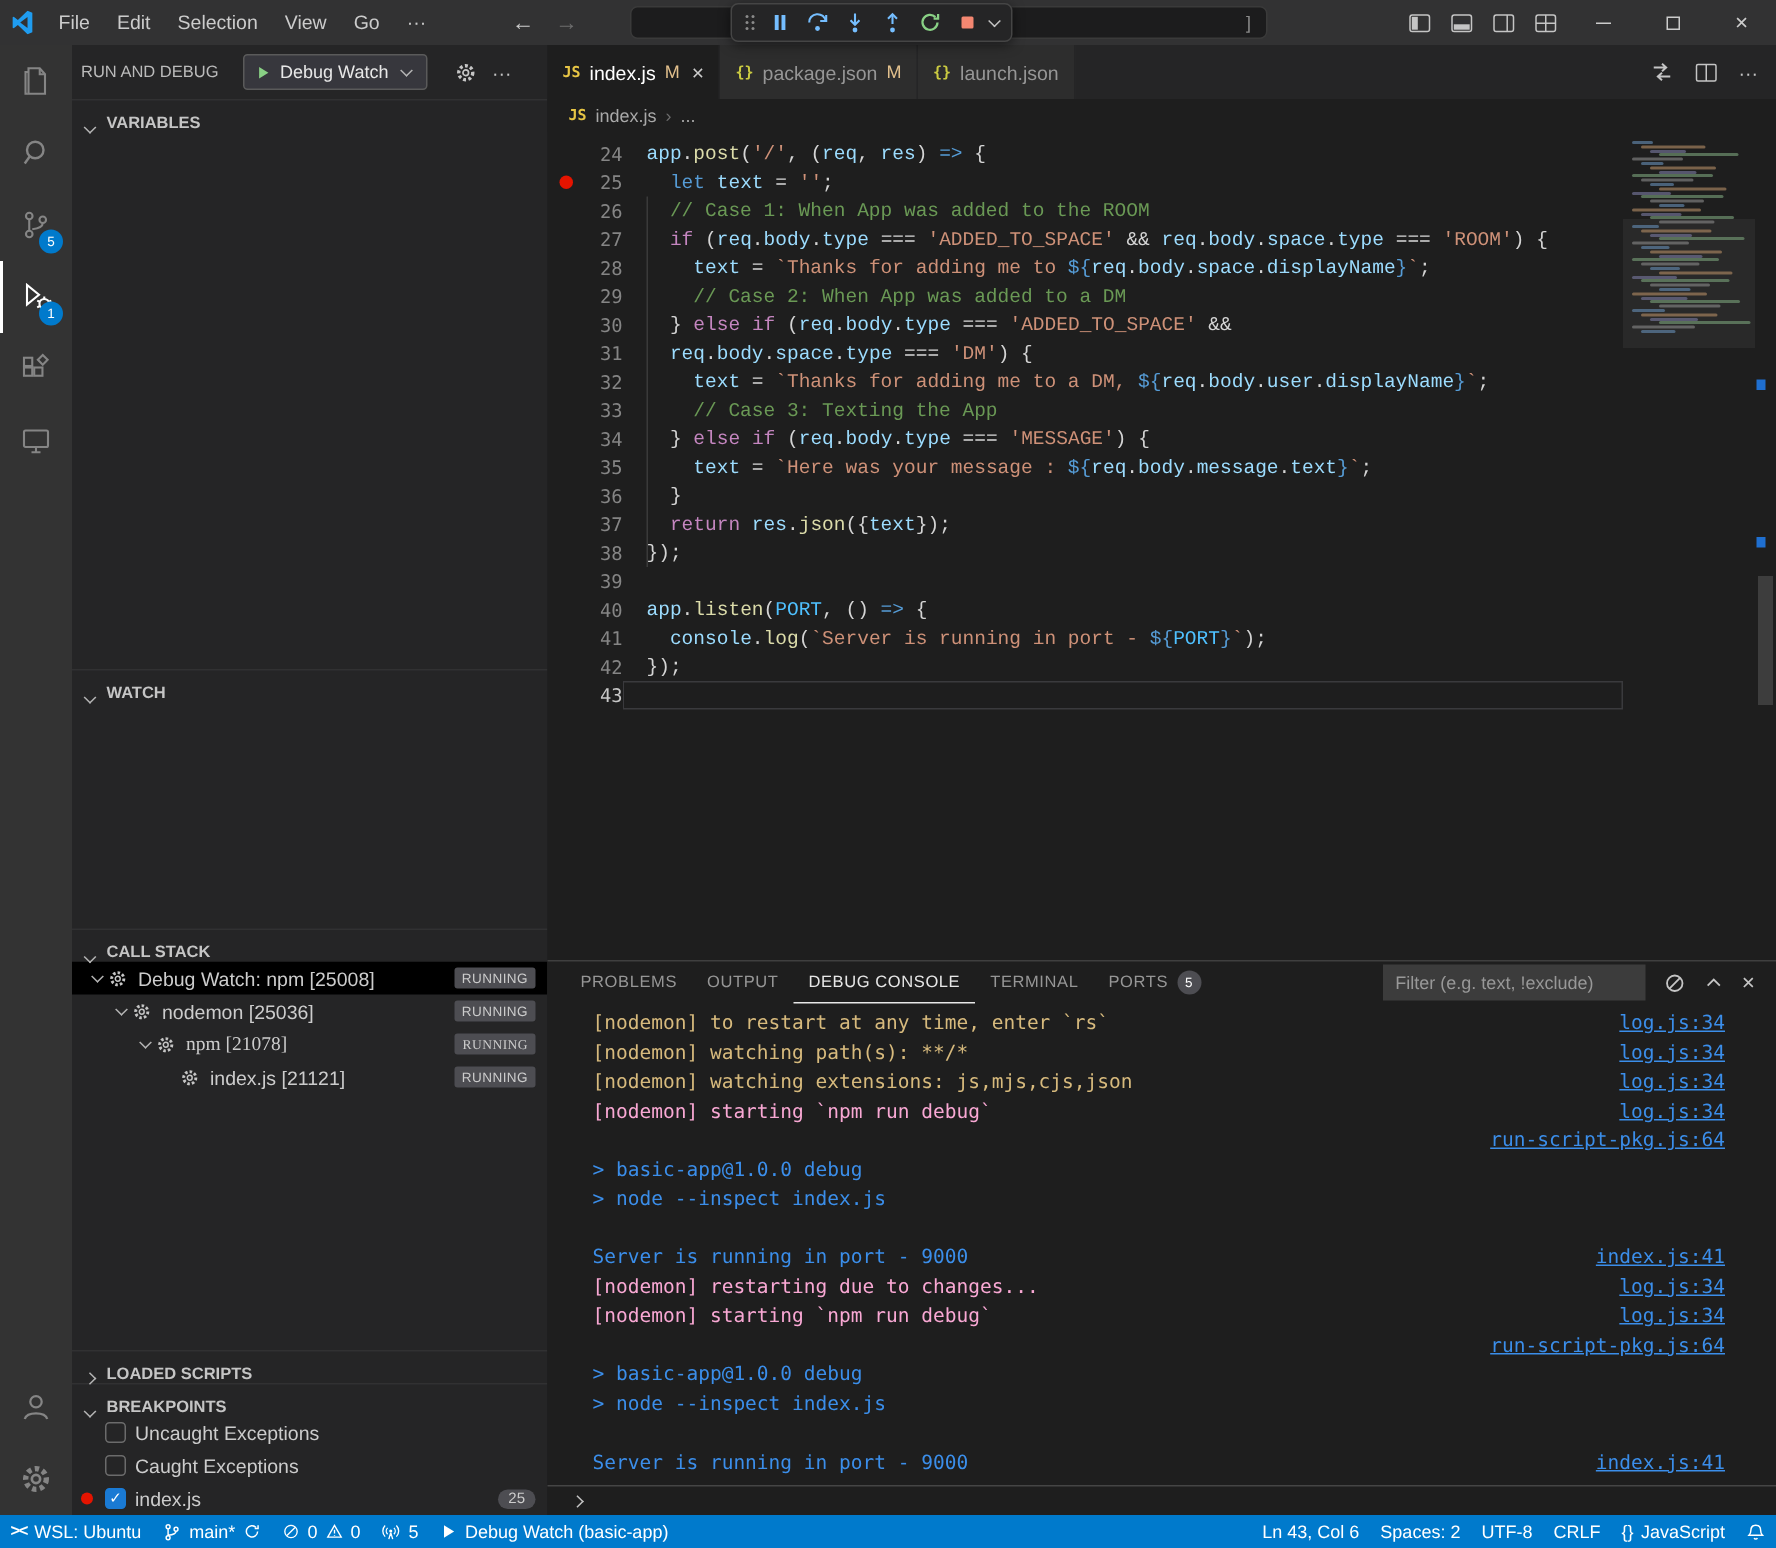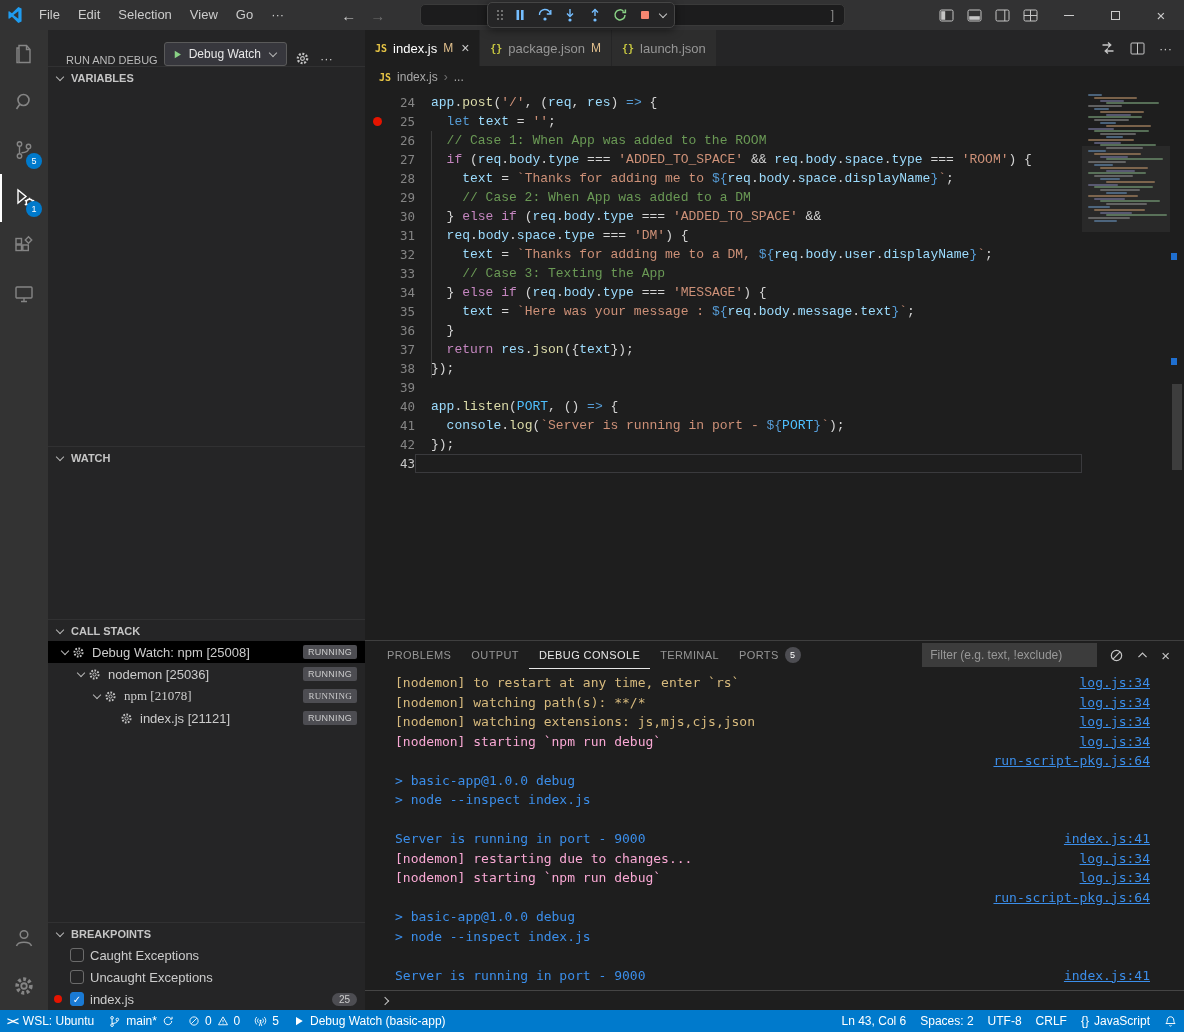--- a/index.html
+++ b/index.html
@@ -37,26 +37,26 @@
   
   .activitybar{width:48px;background:#333333;display:flex;flex-direction:column;align-items:center}
   .ab-item{width:48px;height:48px;position:relative;display:flex;align-items:center;justify-content:center;color:#858585}
   .ab-item.active{color:#ffffff;border-left:2px solid #ffffff}
   .ab-badge{position:absolute;bottom:5px;right:6px;background:#007acc;color:#fff;border-radius:9px;
     min-width:16px;height:16px;font-size:9px;display:flex;align-items:center;justify-content:center;padding:0 3px}
   .ab-spacer{flex:1}
 
   
   .sidebar{width:317px;background:#252526;display:flex;flex-direction:column;overflow:hidden}
-  .side-header{height:36px;display:flex;align-items:flex-end;padding:0 18px;gap:6px;flex:none}
+  .side-header{height:36px;display:flex;align-items:center;padding:0 6px;gap:16px;flex:none}
   .side-title{font-size:11px;color:#bbbbbb;white-space:nowrap}
   .launch-select{height:24px;background:#37373d;border:1px solid #5a5a5a;border-radius:3px;
     display:flex;align-items:center;padding:0 7px;gap:6px;font-size:12px;color:#e8e8e8}
   .side-header-icons{display:flex;align-items:center;gap:10px;margin-left:2px;color:#c5c5c5}
-  .sec-header{height:22px;display:flex;align-items:center;gap:5px;padding:0 6px;font-size:11px;
+  .sec-header{height:22px;display:flex;align-items:flex-end;gap:5px;padding:0 6px;font-size:11px;
     font-weight:bold;color:#c5c5c5;border-top:1px solid #313132;flex:none}
   .chev{width:6px;height:6px;border-right:1.4px solid #b5b5b5;border-bottom:1.4px solid #b5b5b5;flex:none}
   .chev.down{transform:rotate(45deg);margin:-2px 3px 0 3px}
   .chev.right{transform:rotate(-45deg);margin:0 3px 0 3px}
   .sec-body{flex:none;overflow:hidden}
   .cs-row{height:22px;display:flex;align-items:center;padding-right:8px;color:#cccccc;font-size:13px;white-space:nowrap}
   .cs-row.selected{background:#000000}
   .chev-slot{width:14px;display:flex;justify-content:center;flex:none}
   .cs-icon{width:15px;margin-right:5px;color:#c5c5c5;flex:none}
   .cs-label{overflow:hidden;text-overflow:ellipsis}
@@ -379,35 +379,39 @@
             <svg width="13" height="13" viewBox="0 0 16 16" fill="none" stroke="currentColor">
               <circle cx="8" cy="8" r="5" stroke-width="2.4" stroke-dasharray="2.1 1.7"></circle>
               <circle cx="8" cy="8" r="2" stroke-width="1.2"></circle>
             </svg>
           </span>
           <span class="cs-label">index.js [21121]</span>
           <span class="run-badge">RUNNING</span>
         </div>
       </div>
 
+    <div class="sec-header">
+      <span class="chev right"></span>
+        <span>LOADED SCRIPTS</span>
+    </div>
 
     <div class="sec-header">
       <span class="chev down"></span>
         <span>BREAKPOINTS</span>
     </div>
     <div class="sec-body" style="height:66px">
         <div class="bp-row">
           <span class="bp-slot"></span>
           <span class="bp-check"></span>
-          <span class="bp-label">Caught Exceptions</span>
+          <span class="bp-label">Uncaught Exceptions</span>
         </div>
         <div class="bp-row">
           <span class="bp-slot"></span>
           <span class="bp-check"></span>
-          <span class="bp-label">Uncaught Exceptions</span>
+          <span class="bp-label">Caught Exceptions</span>
         </div>
         <div class="bp-row">
           <span class="bp-slot">
             <span class="bp-dot sm"></span>
           </span>
           <span class="bp-check checked">✓</span>
           <span class="bp-label">index.js</span>
           <span class="bp-badge">25</span>
         </div>
       </div>

